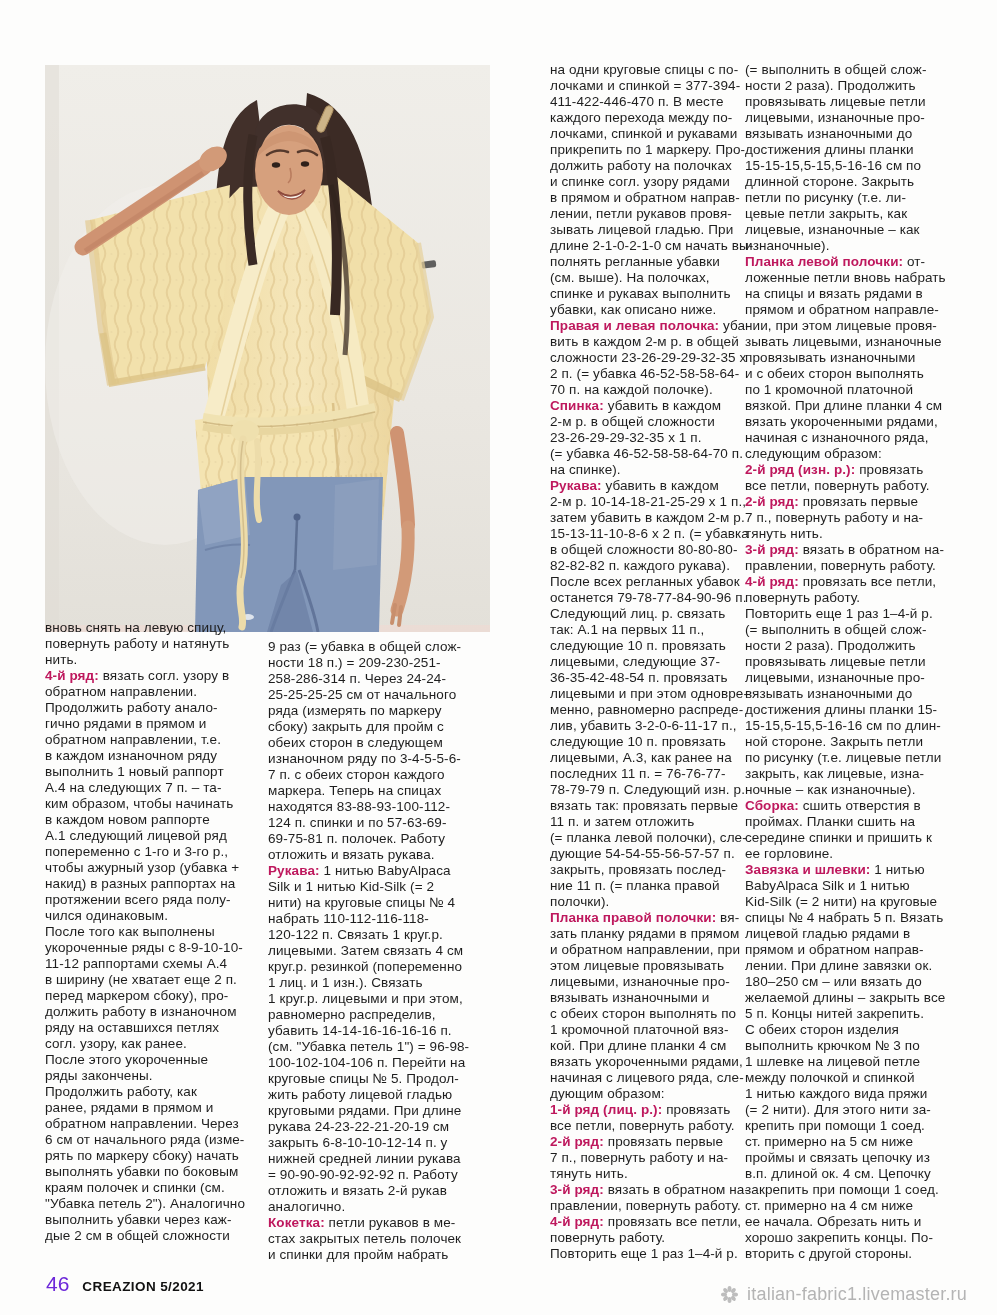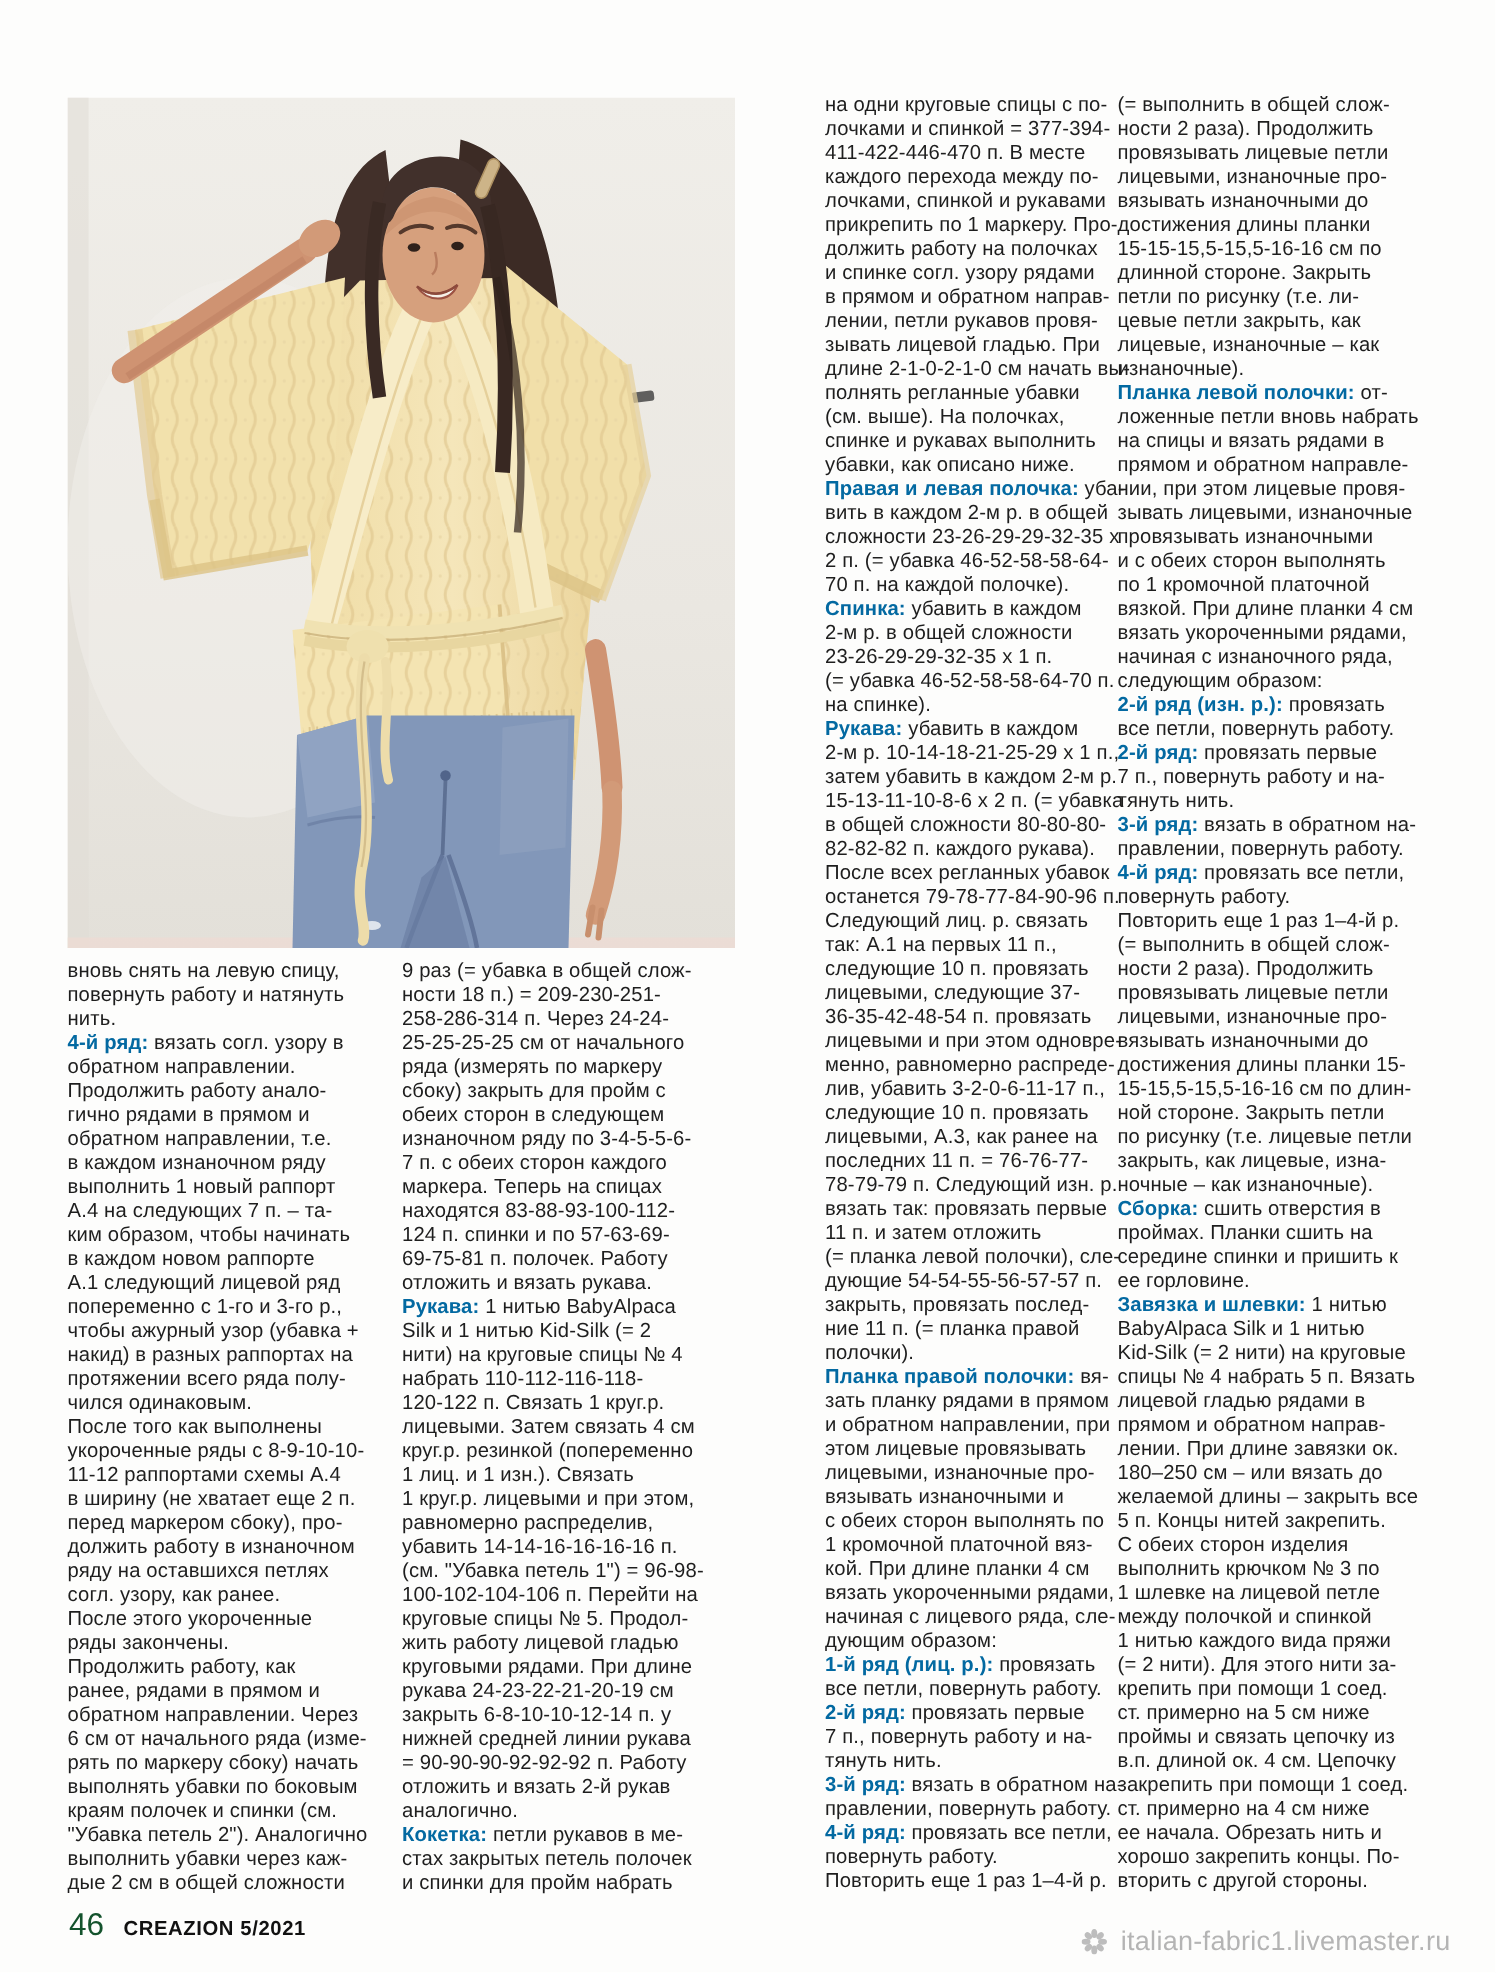--- a/index.html
+++ b/index.html
@@ -1,23 +1,23 @@
 <!DOCTYPE html>
 <html><head>
 <meta charset="utf-8">
 <style>
   html,body{margin:0;padding:0;background:#ffffff;}
   #page{position:relative;width:997px;height:1315px;background:#fdfdfc;overflow:hidden;
         font-family:"Liberation Sans","DejaVu Sans",sans-serif;}
   .col{position:absolute;white-space:pre;font-size:13.5px;line-height:16px;color:#1e1e1e;
        letter-spacing:0.1px;}
-  .col .b{font-weight:700;color:#0369a1;}
+  .col .b{font-weight:700;color:#be185d;}
   #photo{position:absolute;left:45px;top:65px;width:445px;height:567px;}
   #footer{position:absolute;left:46px;top:1272px;display:flex;align-items:baseline;gap:13px;}
-  #footer .pgnum{font-size:21px;color:#14532d;}
+  #footer .pgnum{font-size:21px;color:#6d28d9;}
   #footer .mag{font-size:13.5px;font-weight:700;color:#111;letter-spacing:0.4px;}
   #watermark{position:absolute;right:30px;top:1284px;display:flex;align-items:center;gap:9px;
              color:#b4b4b4;font-size:18px;letter-spacing:0.2px;}
   #watermark svg{display:block;}
 </style>
 </head>
 <body>
 
 <div id="page">
 
@@ -138,21 +138,21 @@
         <path d="M210,70 C212,34 276,26 282,66 C286,92 282,110 278,96 C272,56 232,48 218,78 C214,88 209,84 210,70 Z" fill="#41302b"></path>
         <path d="M208,70 C200,110 202,160 208,200" stroke="#3a2a24" stroke-width="9" fill="none"></path>
         <path d="M280,72 C292,120 294,190 290,250" stroke="#382822" stroke-width="10" fill="none"></path>
         <path d="M286,120 C300,170 306,230 300,290" stroke="#30221d" stroke-width="5" fill="none" opacity="0.7"></path>
       </g>
 
       <rect x="276" y="40" width="8" height="28" rx="4" fill="#cdb488" stroke="#ac8f60" stroke-width="1" transform="rotate(24 280 54)"></rect>
     </svg>
   </div>
 
-  <div class="col" style="left:45px;  top:639px; width:228px;"><span>вновь снять на левую спицу,
+  <div class="col" style="left:45px;  top:620px; width:228px;"><span>вновь снять на левую спицу,
 повернуть работу и натянуть
 нить.
 </span><span class="b">4-й ряд:</span><span> вязать согл. узору в
 обратном направлении.
 Продолжить работу анало-
 гично рядами в прямом и
 обратном направлении, т.е.
 в каждом изнаночном ряду
 выполнить 1 новый раппорт
 А.4 на следующих 7 п. – та-

